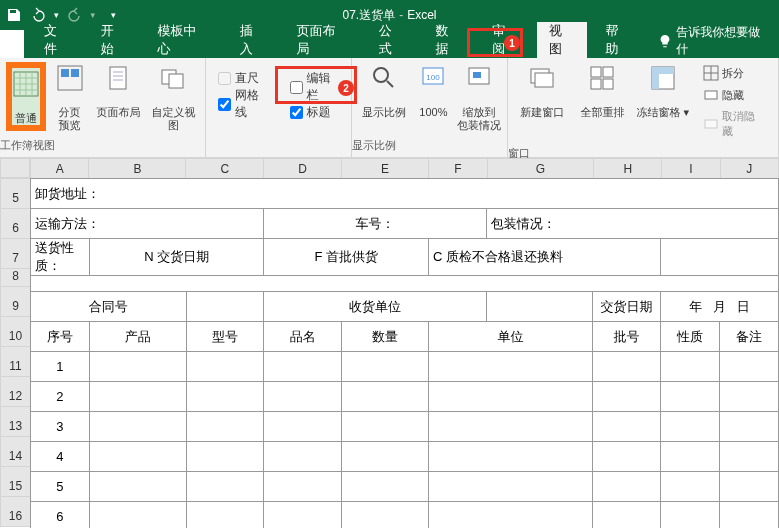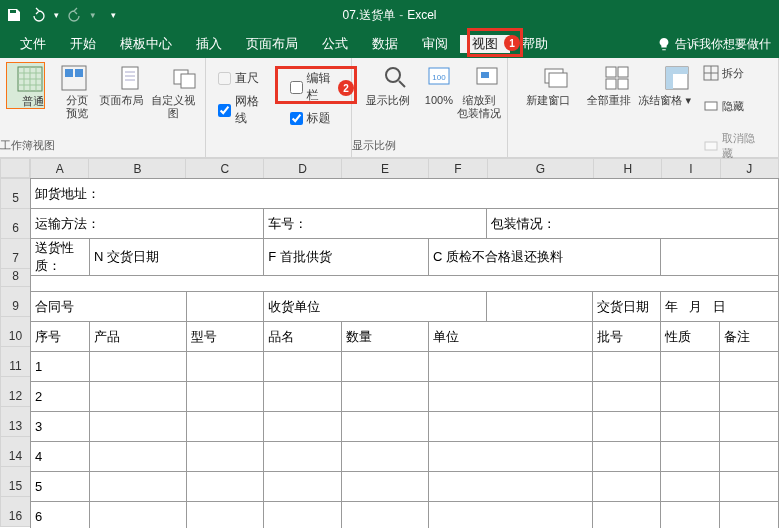--- a/index.html
+++ b/index.html
@@ -7,57 +7,57 @@
 
 
 .titlebar { height: 30px; background: #0c6b3d; color: #fff; display: flex; align-items: center; font-size: 12px; }
 .tb-left { display: flex; align-items: center; gap: 8px; padding: 0 6px; }
 .tb-icon { width: 16px; height: 16px; display: inline-flex; align-items: center; justify-content: center; }
 .tb-title { position: absolute; left: 50%; transform: translateX(-50%); font-size: 12px; }
 .tb-sep { opacity: .7; margin: 0 4px; }
 svg { display: block; }
 
 
-.menutabs { height: 28px; background: #0c6b3d; display: flex; align-items: center; padding-left: 8px; gap: 0; }
+.menutabs { height: 28px; background: #0c6b3d; display: flex; align-items: flex-end; padding-left: 8px; gap: 7px; margin-left: 24px; }
 .mtab { color: #fff; font-size: 13px; padding: 0 12px; display: flex; align-items: center; cursor: pointer; position: relative; }
 .mtab.active { background: #f3f3f3; color: #1a1a1a; }
 .callout { position: absolute; width: 16px; height: 16px; border-radius: 50%; background: #e83525; color: #fff; font-size: 10px; display: flex; align-items: center; justify-content: center; font-weight: bold; }
 .callout.c1 { left: 504px; top: 35px; z-index: 5; }
 .highlight-box { position: absolute; border: 3px solid #e83525; pointer-events: none; z-index: 4; }
 .hl-view { left: 467px; top: 28px; width: 56px; height: 29px; }
 .hl-formula { left: 275px; top: 66px; width: 82px; height: 38px; }
 .tell { margin-left: auto; display: flex; align-items: center; gap: 4px; padding: 0 8px; color: #fff; font-size: 12px; }
 
 
 .ribbon { height: 100px; background: #f3f3f3; border-bottom: 1px solid #d4d4d4; display: flex; font-size: 12px; color: #3b3b3b; }
 .rgroup { border-right: 1px solid #d4d4d4; display: flex; flex-direction: column; }
 .rgroup-body { flex: 1; display: flex; align-items: flex-start; padding: 4px 6px 0 6px; gap: 4px; }
 .rgroup-label { text-align: left; font-size: 11px; padding: 2px 0 4px 0; color: #5a5a5a; }
-.bigbtn { display: flex; flex-direction: column; align-items: flex-end; width: 44px; gap: 2px; padding-top: 2px; cursor: pointer; }
+.bigbtn { display: flex; flex-direction: column; align-items: center; width: 44px; gap: 14px; padding-top: 2px; cursor: pointer; }
 .bigbtn.wide { width: 58px; }
 .bigbtn .ic { width: 28px; height: 28px; }
-.bigbtn.active { background: #d8ead8; border: 1px solid #f97316; }
+.bigbtn.active { background: #d8ead8; border: 6px solid #f97316; }
 .bigbtn .lbl { font-size: 11px; text-align: center; line-height: 1.2; }
-.chkcol { display: flex; flex-direction: column; gap: 6px; padding: 4px 6px; }
+.chkcol { display: flex; flex-direction: column; gap: 0; padding: 4px 6px; }
 .chk { display: flex; align-items: center; gap: 4px; font-size: 12px; cursor: pointer; }
 .chk input { width: 13px; height: 13px; }
 .mini { display: flex; align-items: center; gap: 3px; font-size: 11px; padding: 1px 2px; cursor: pointer; }
 .mini .ic16 { width: 16px; height: 16px; }
 .callout.c2 { left: 338px; top: 80px; z-index: 5; }
 
 
 .sheet { position: absolute; top: 158px; left: 0; right: 0; bottom: 0; background: #fff; overflow: hidden; }
 table.colhdr { border-collapse: collapse; table-layout: fixed; }
 table.colhdr td { border: 1px solid #d4d4d4; background: #e6e6e6; height: 20px; font-size: 12px; text-align: center; color: #333; }
 table.rowhdr { border-collapse: collapse; position: absolute; left: 0; top: 20px; }
 table.rowhdr td { border: 1px solid #d4d4d4; background: #e6e6e6; width: 30px; height: 30px; font-size: 12px; text-align: center; vertical-align: bottom; padding-bottom: 3px; color: #333; }
 .gridwrap { position: absolute; left: 30px; top: 20px; }
 table.grid { border-collapse: collapse; table-layout: fixed; }
 table.grid td { border: 1px solid #999; height: 30px; font-size: 13px; padding: 0 4px; vertical-align: middle; }
-.center { }
+.center { text-align: center; }
 .corner { position: absolute; left:0; top:0; width:30px; height:20px; background:#e6e6e6; border:1px solid #d4d4d4; }
 .dash { border-bottom: 1px dashed #999 !important; }
 </style>
 </head>
 <body>
 
 <div class="titlebar">
   <div class="tb-left">
     <span class="tb-icon">
       <svg width="16" height="16" viewBox="0 0 16 16">
@@ -236,21 +236,21 @@
       <div class="bigbtn wide">
         <span class="ic">
             <svg width="28" height="28" viewBox="0 0 28 28">
               <rect x="3" y="3" width="22" height="22" fill="#fff" stroke="#777"></rect>
               <rect x="3" y="3" width="22" height="7" fill="#b7d5ea"></rect>
               <rect x="3" y="3" width="7" height="22" fill="#b7d5ea"></rect>
             </svg>
           </span>
         <span class="lbl"><span>冻结窗格</span> ▾</span>
       </div>
-      <div class="chkcol" style="gap:15px;padding-top:2px">
+      <div class="chkcol" style="gap:4px;padding-top:2px">
         <div class="mini">
             <span class="ic16">
               <svg width="16" height="16" viewBox="0 0 16 16">
                 <rect x="1" y="1" width="14" height="14" fill="none" stroke="#777"></rect>
                 <path stroke="#777" d="M8 1v14M1 8h14"></path>
               </svg>
             </span>
             <span>拆分</span>
           </div>
         <div class="mini">

